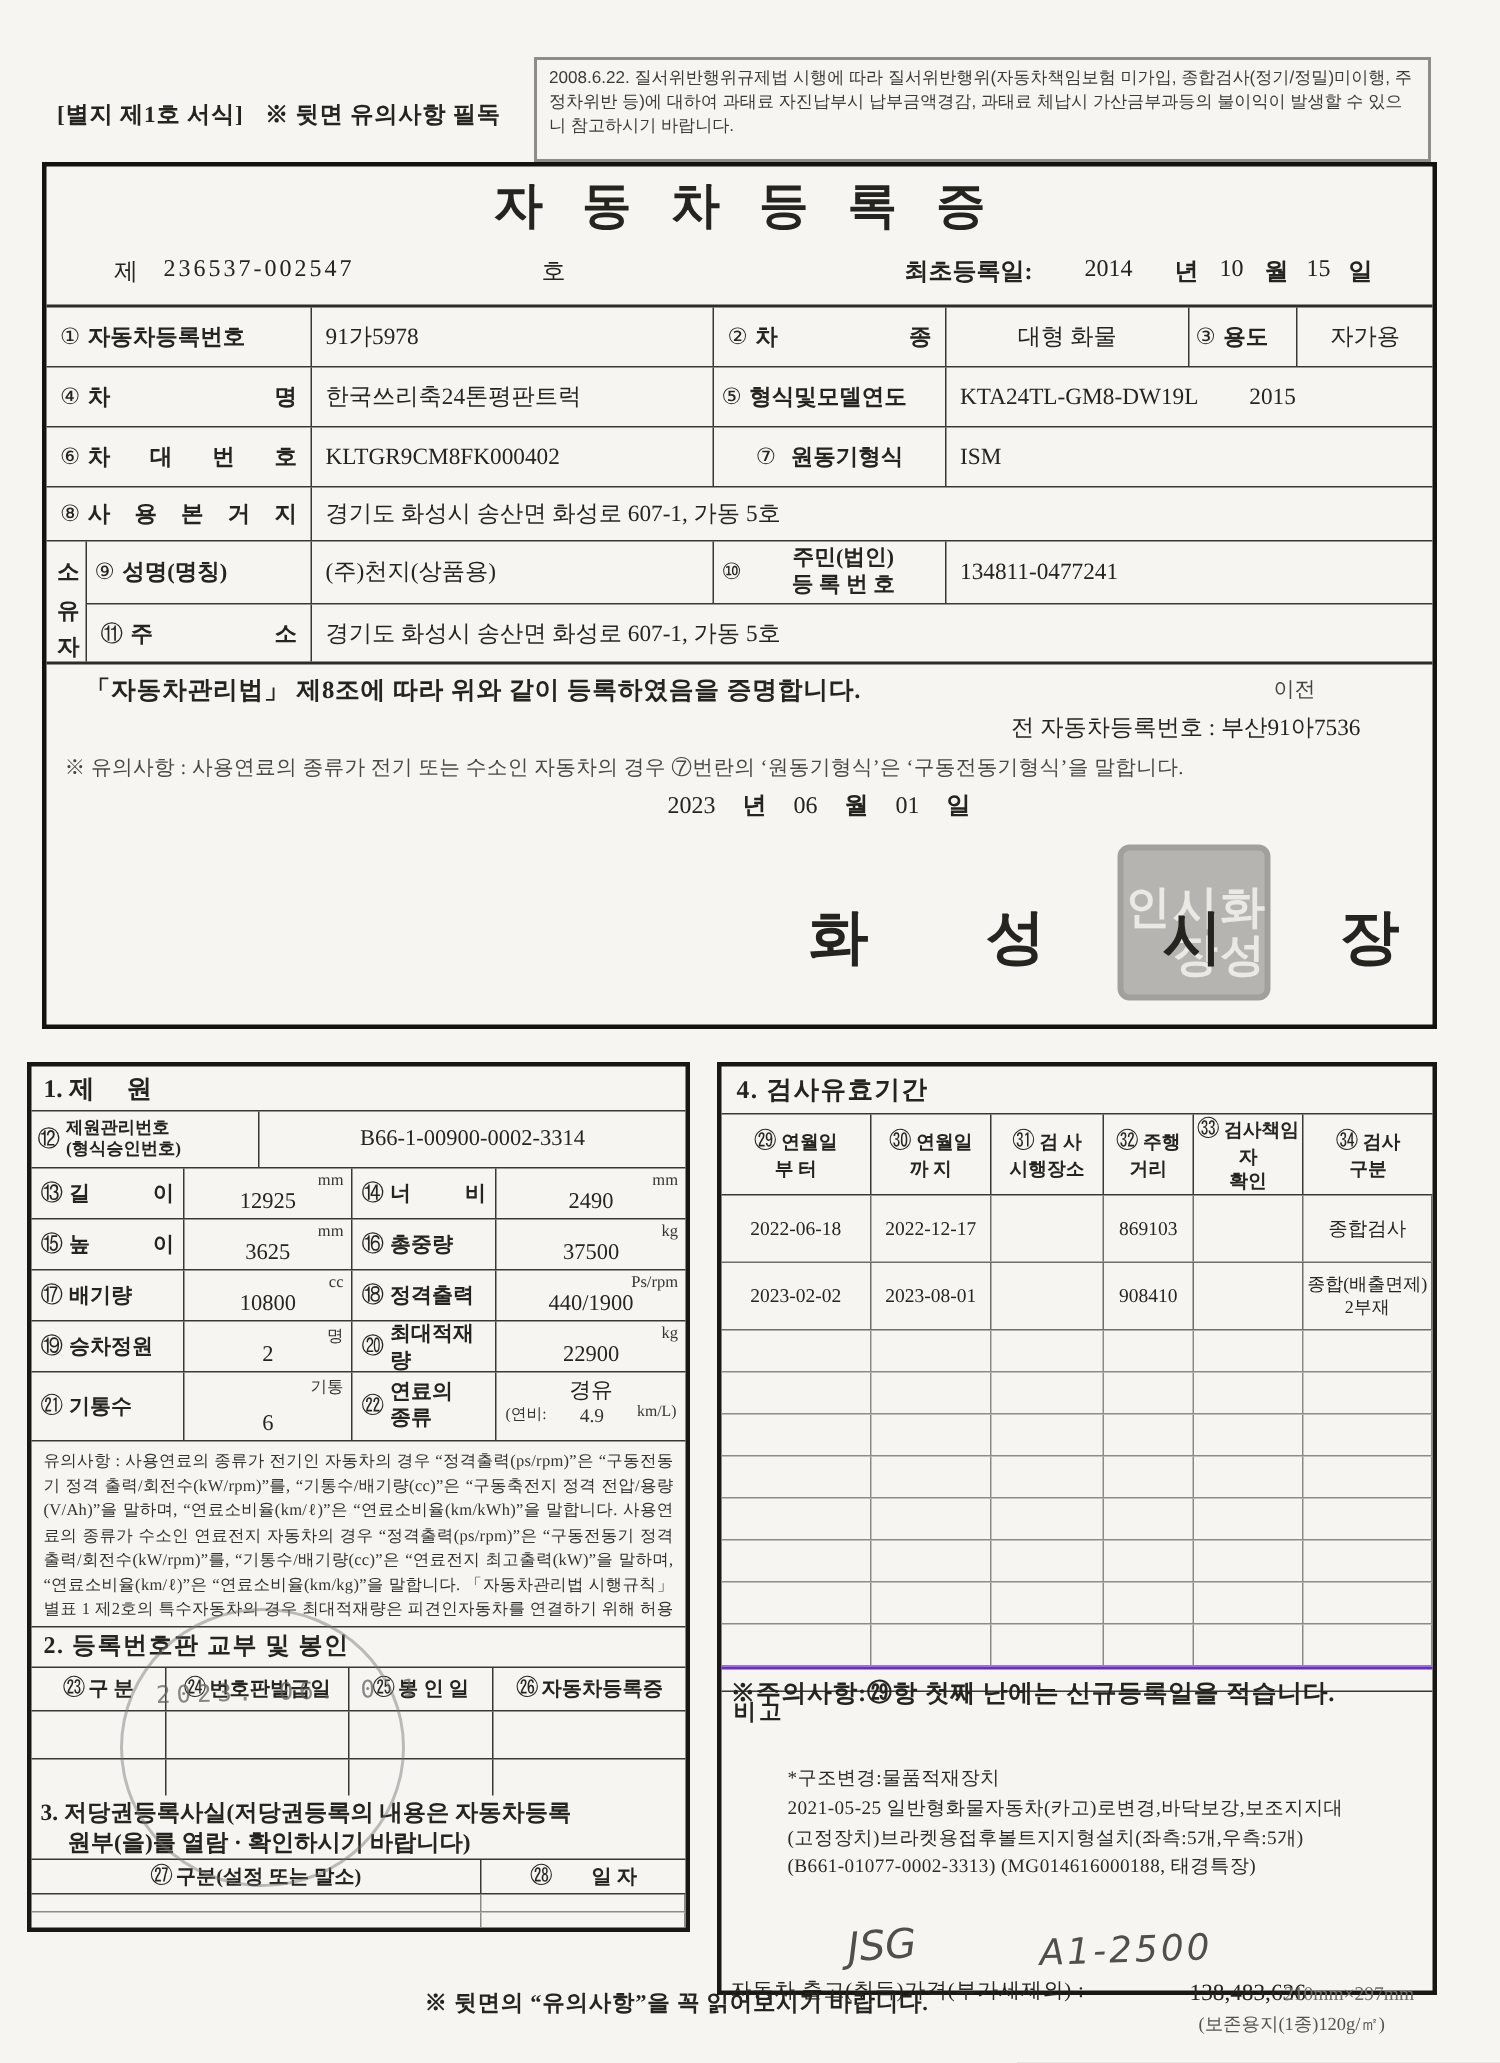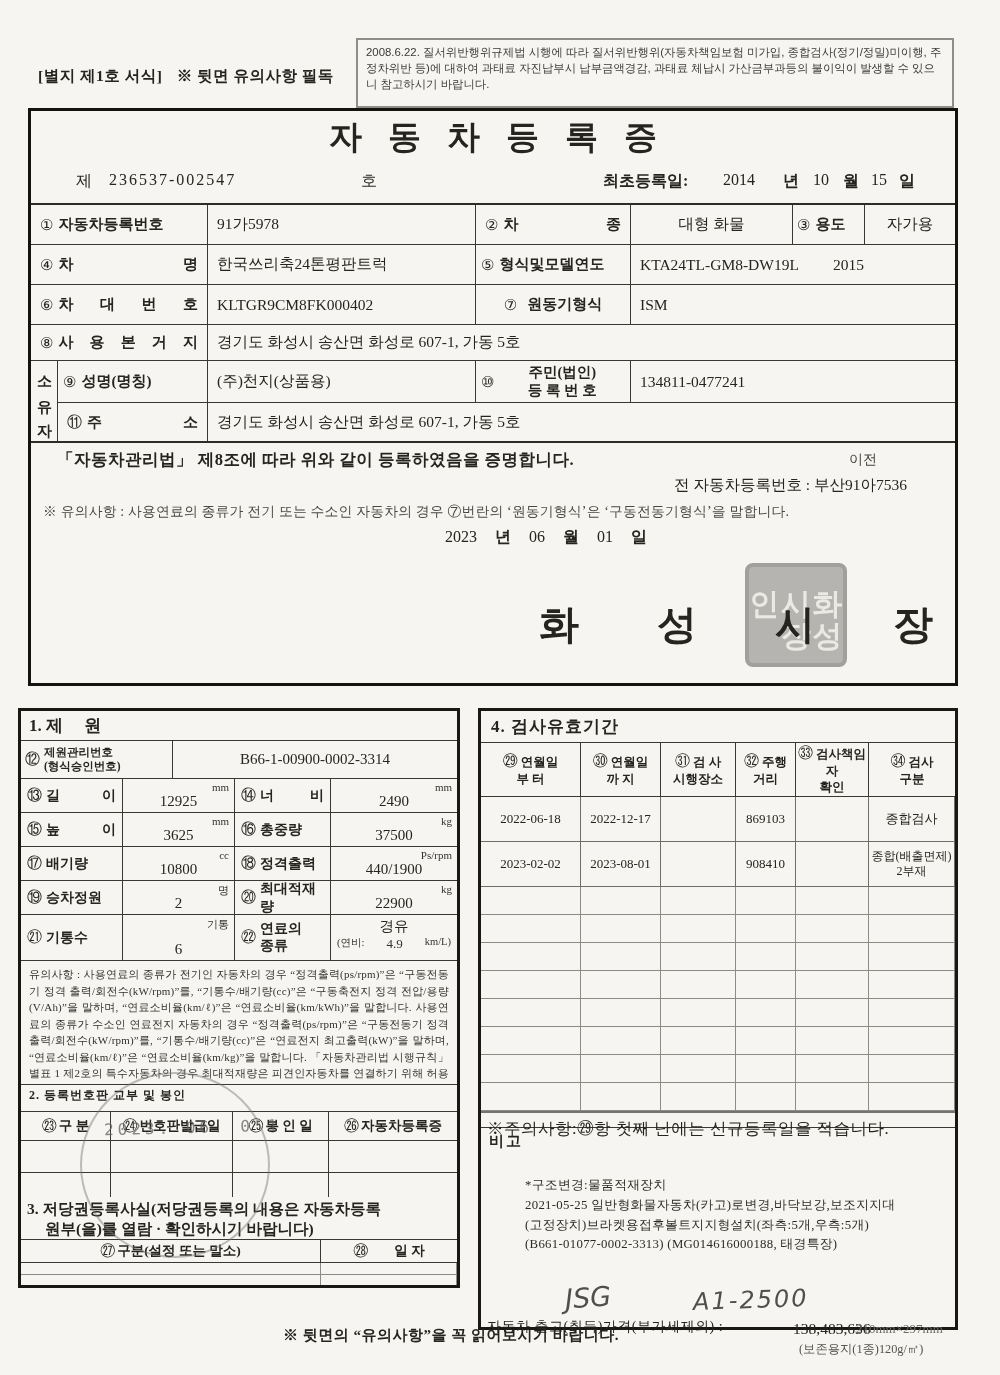--- a/index.html
+++ b/index.html
@@ -75,21 +75,21 @@
   .sv .unit{position:absolute;top:2px;right:5px;font-size:11px;font-weight:normal;color:#35332e;}
   .sv.last,.sl.last{border-right:none;}
   .fuel-cell{flex-direction:column;justify-content:flex-start;align-items:stretch;padding:2px 6px;}
   .fuel-top{text-align:center;font-size:14.5px;font-family:Liberation Serif, serif;}
   .fuel-bottom{display:flex;justify-content:space-between;font-size:10.5px;
                color:#35332e;}
   .fuel-bottom .fv{font-size:13px;}
   .spec-notice{height:124px;box-sizing:border-box;border-bottom:1.5px solid #3a3833;
                padding:5px 8px;font-size:11px;line-height:1.5;text-align:justify;color:#34322d;
                letter-spacing:.2px;overflow:hidden;}
-  .s2-title{height:26px;box-sizing:border-box;font-size:12px;font-weight:bold;padding:2px 8px 0;
+  .s2-title{height:26px;box-sizing:border-box;font-size:16px;font-weight:bold;padding:2px 8px 0;
             letter-spacing:1px;font-family:Liberation Serif, serif;}
   .s2-head{height:30px;display:flex;box-sizing:border-box;border-top:1.5px solid #3a3833;
            border-bottom:1.5px solid #3a3833;}
   .s2c{box-sizing:border-box;border-right:1.5px solid #3a3833;display:flex;align-items:center;
        justify-content:center;font-size:13.5px;font-weight:bold;gap:2px;}
   .s2c.last{border-right:none;}
   .s2-row{display:flex;box-sizing:border-box;border-bottom:1.5px solid #3a3833;}
   .s2-row .s2c{font-weight:normal;}
   .s3-head{height:42px;box-sizing:border-box;padding:2px 6px 0;font-size:15.5px;font-weight:bold;
            line-height:1.28;}
@@ -112,22 +112,22 @@
   .i-head{height:54px;display:flex;box-sizing:border-box;border-bottom:1.5px solid #3a3833;}
   .ic{box-sizing:border-box;border-right:1.5px solid #3a3833;display:flex;flex-direction:column;
       align-items:center;justify-content:center;font-size:12.5px;font-weight:bold;line-height:1.3;
       text-align:center;}
   .ic.last{border-right:none;}
   .i-row{height:45px;display:flex;box-sizing:border-box;border-bottom:1px solid #6f6d68;justify-content:space-between;}
   .i-row .ic{font-weight:normal;font-size:13px;border-right:1px solid #6f6d68;
              word-break:break-all;line-height:1.25;}
   .i-empty{height:28px;display:flex;box-sizing:border-box;border-bottom:1px solid #8d8b86;}
   .i-empty .ic{border-right:1px solid #8d8b86;}
-  .caution{height:17px;box-sizing:border-box;border-top:2px solid #737373;
-           border-bottom:1.5px solid #3a3833;font-size:16.5px;font-weight:normal;
+  .caution{height:17px;box-sizing:border-box;border-top:2px solid #6d28d9;
+           border-bottom:1.5px solid #3a3833;font-size:16.5px;font-weight:bold;
            padding:5px 6px 0;letter-spacing:.5px;white-space:nowrap;}
   .remark-area{flex:1;position:relative;}
   .remark-label{position:absolute;left:8px;top:4px;font-size:15px;font-weight:bold;letter-spacing:2px;}
   .remark-text{position:absolute;left:44px;top:48px;width:378px;font-size:12.8px;line-height:1.55;
                letter-spacing:.3px;color:#2c2a25;}
   .hw{font-family:"DejaVu Sans",sans-serif;font-style:italic;color:#514f4b;z-index:6;}
   .hw-left{left:565px;top:1282px;font-size:27px;transform:rotate(-4deg);}
   .hw-right{left:693px;top:1286px;font-size:24px;transform:rotate(-2deg);letter-spacing:2px;}
 
   

